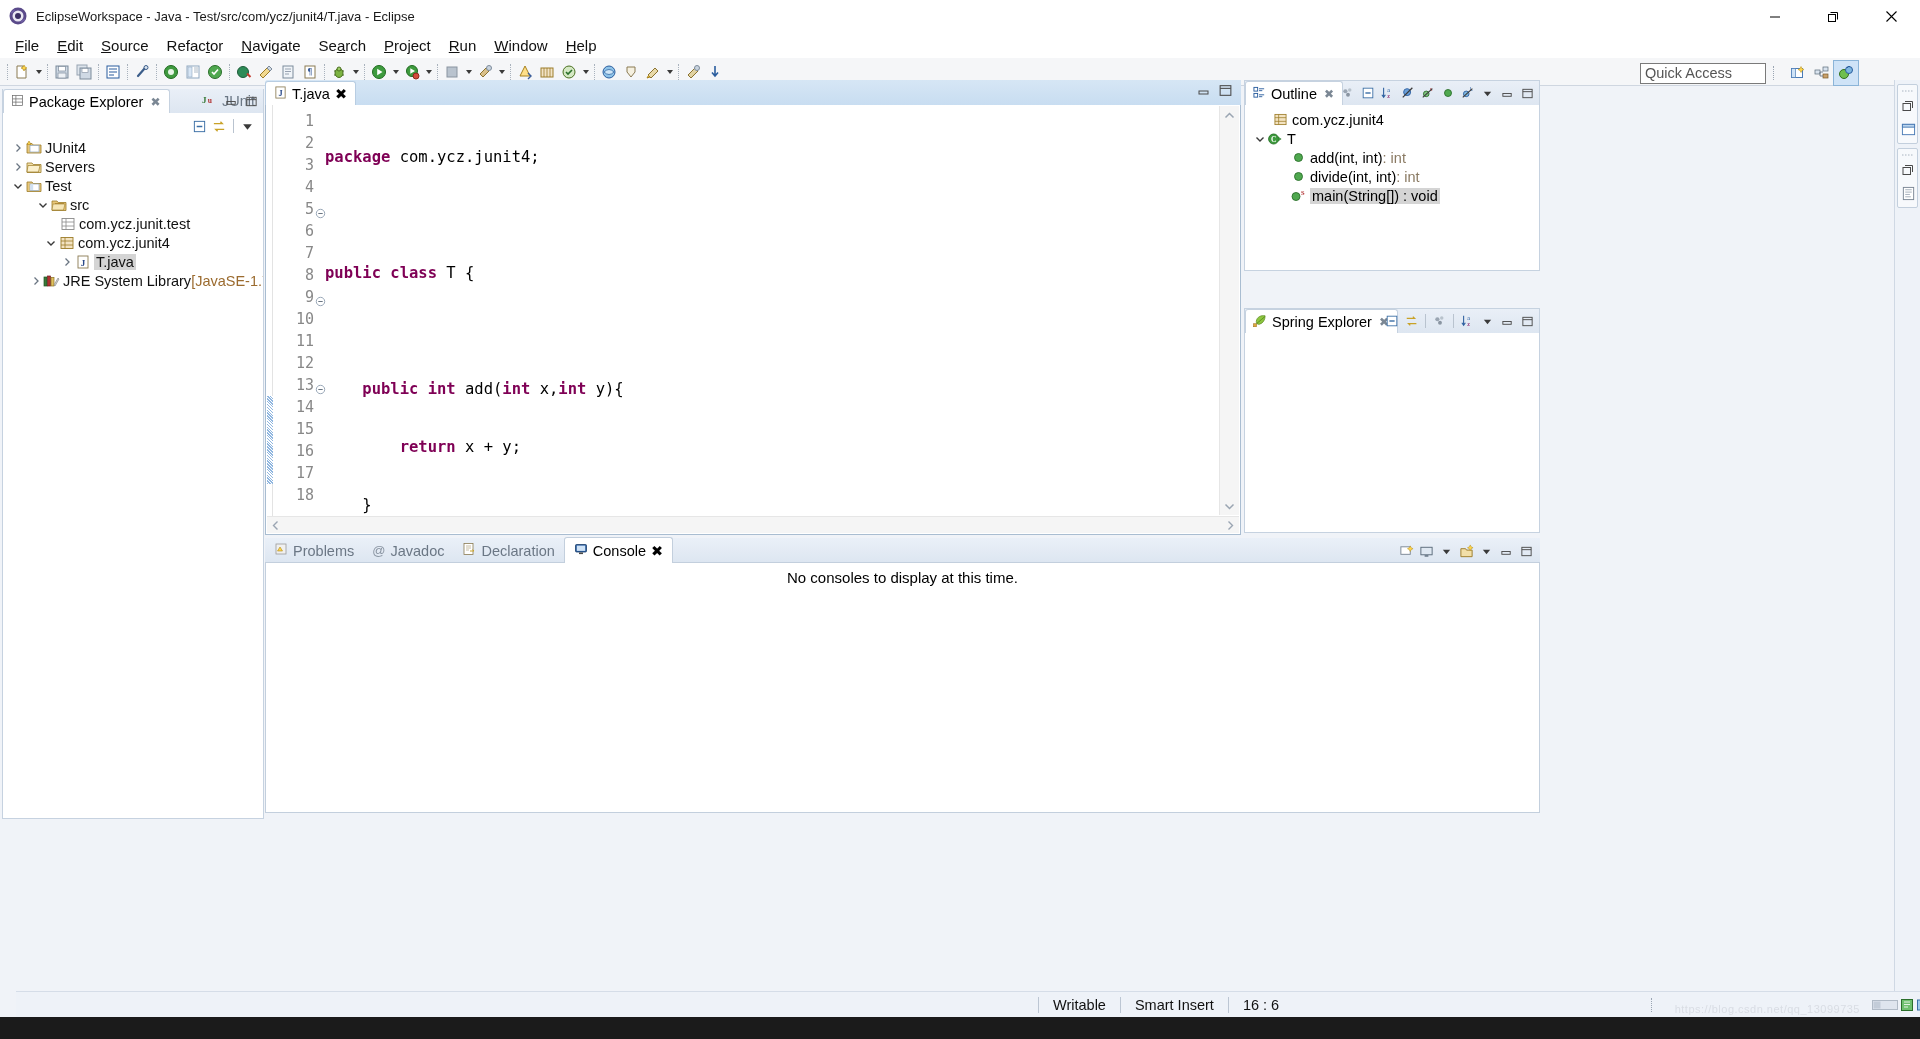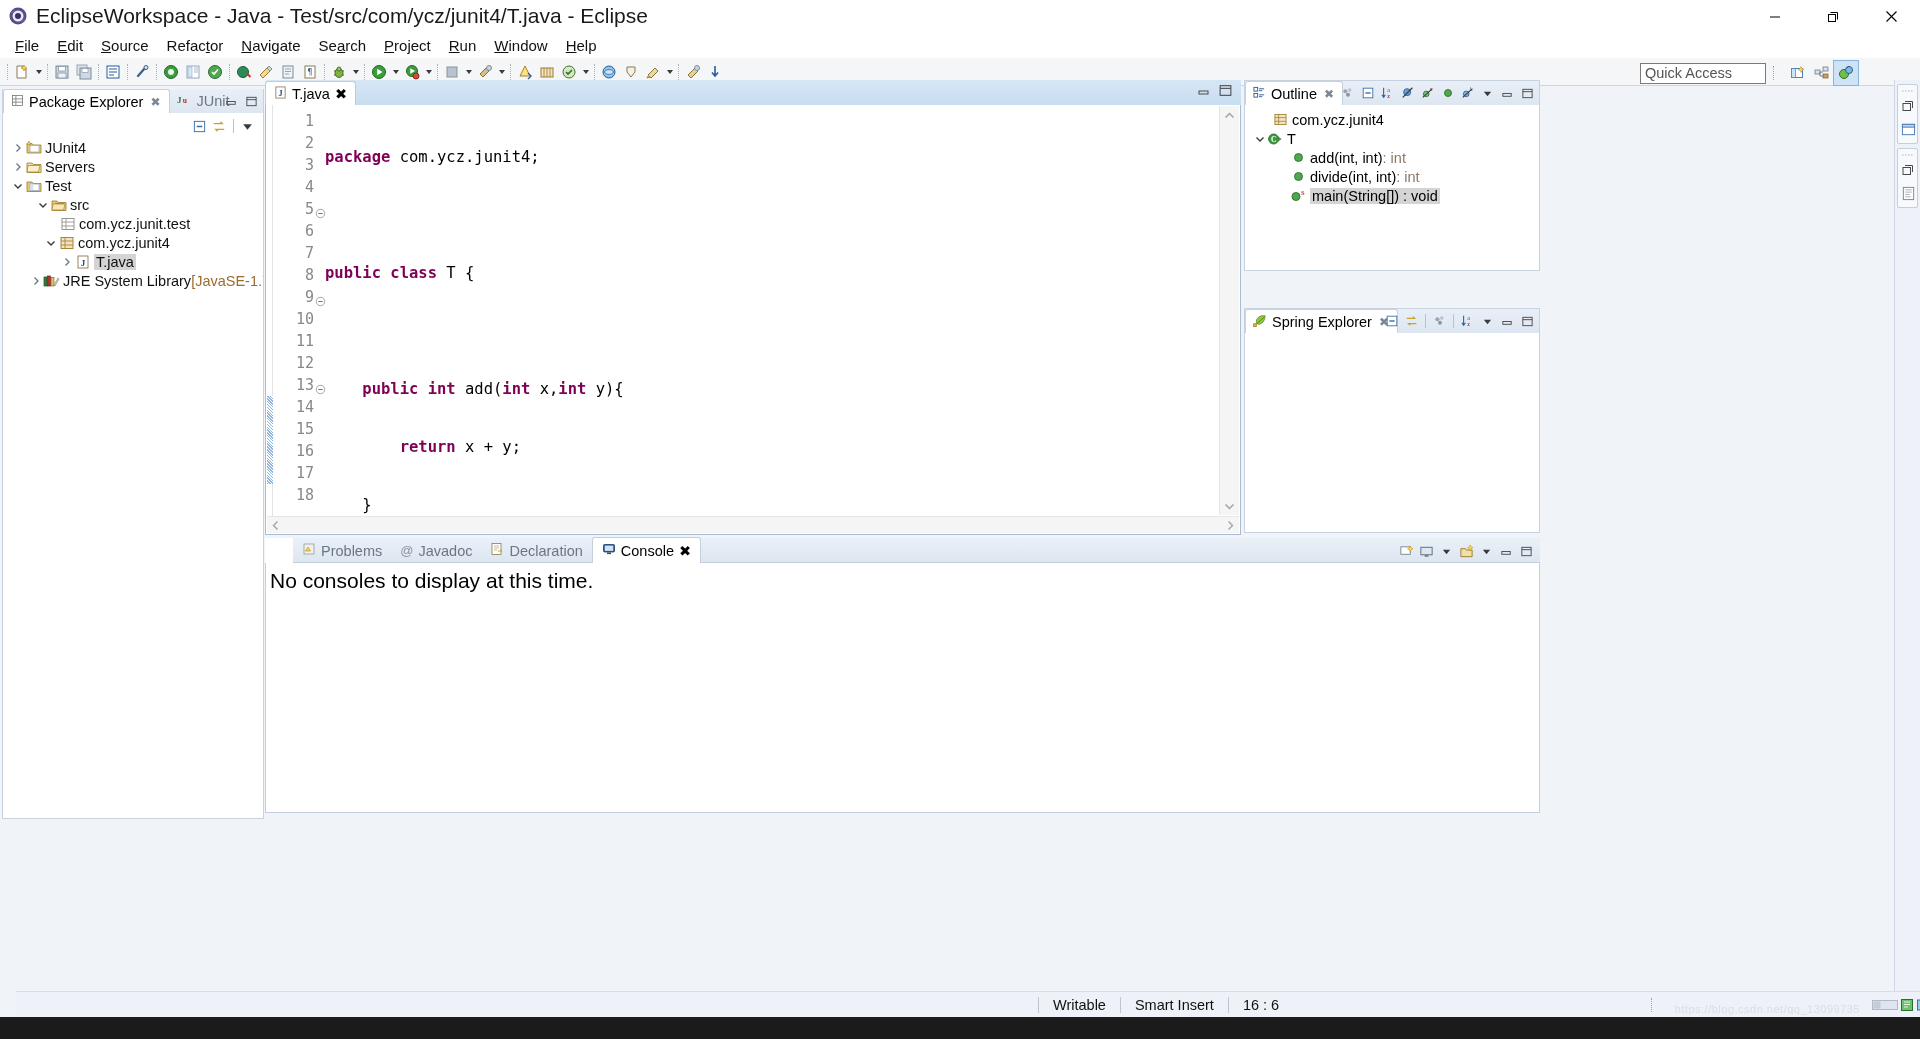--- a/index.html
+++ b/index.html
@@ -13,21 +13,21 @@
   }
   .app { position:relative; width:1920px; height:1039px; background:#f0f3f8; }
 
   
   .titlebar{
     position:absolute; left:0; top:0; width:1920px; height:33px;
     background:#ffffff; display:flex; align-items:center;
     border-bottom:1px solid #ffffff;
   }
   .tb-icon{ width:20px;height:20px;margin-left:8px;margin-right:8px;flex:0 0 auto;}
-  .tb-title{ font-size:21px; color:#1a1a1a; white-space:nowrap;}
+  .tb-title{ font-size:13px; color:#1a1a1a; white-space:nowrap;}
   .winbtns{ position:absolute; right:0; top:0; height:33px; display:flex;}
   .winbtn{ width:58px;height:33px;display:flex;align-items:center;justify-content:center;cursor:default;}
   .winbtn svg{ display:block; }
 
   
   .menubar{
     position:absolute; left:0; top:33px; width:1920px; height:25px;
     background:#ffffff; display:flex; align-items:center; padding-left:6px;
     font-size:15px;
   }
@@ -76,21 +76,21 @@
   .vtab .xmark{ font-size:12px; color:#7b8794; margin-left:2px; }
   .part-toolstrip{
     position:absolute; right:2px; top:1px; height:22px; display:flex; align-items:center; gap:1px;
   }
   .ptb{ width:19px;height:19px;display:flex;align-items:center;justify-content:center;cursor:default;}
   .ptbsep{ width:1px;height:14px;background:#b9c3cf;margin:0 3px;}
 
   
   #pkgPart{ left:2px; top:89px; width:262px; height:730px;
             border:1px solid #c6d2e0; border-top:none; background:#fff; }
-  #pkgPart .part-tabs{ background:linear-gradient(#e9eff7,#dde6f1); }
+  #pkgPart .part-tabs{ background:linear-gradient(#e9eff7,#dde6f1);justify-content:space-between; }
   .pkg-body{ position:absolute; left:0; top:47px; right:0; bottom:0; background:#fff; overflow:hidden; padding-top:2px;}
   .trow{ height:19px; display:flex; align-items:center; font-size:14.5px; white-space:nowrap; cursor:default;}
   .twist{ width:14px;height:14px;display:flex;align-items:center;justify-content:center;flex:0 0 auto;}
   .twist svg{display:block;}
   .ticon{ width:17px;height:16px;display:flex;align-items:center;justify-content:center;flex:0 0 auto;margin-right:3px;}
   .tlabel{ color:#111; }
   .tlabel.sel{ background:#d4d4d4; padding:0 2px; }
   .tdim{ color:#9b6b2f; }
 
   
@@ -142,34 +142,33 @@
     position:absolute; left:1px; right:1px; bottom:1px; height:17px; background:#f5f5f5;
     border-top:1px solid #e6e6e6; display:flex; align-items:center; justify-content:space-between;
     padding:0 4px;
   }
 
   
   #conPart{ left:265px; top:538px; width:1275px; height:275px; }
   .con-tabrow{
     position:relative; height:25px; background:linear-gradient(#eaf0f8,#dde6f1);
     border-bottom:1px solid #c3cfdd;
-    margin-left:28px;
   }
   .con-tabs{ display:flex; align-items:flex-end; height:25px;}
   .con-tab{
     height:25px; display:flex; align-items:center; gap:5px; padding:0 9px;
     font-size:14.5px; color:#6b7785; cursor:default; white-space:nowrap;
   }
   .con-tab.active{
     background:#fff; color:#000;
     border-top:1px solid #c3cfdd;border-left:1px solid #c3cfdd;border-right:1px solid #c3cfdd;
     border-top-left-radius:3px;border-top-right-radius:3px; height:26px;
   }
   .con-body{ position:absolute; left:0; top:25px; right:0; bottom:0; background:#fff;
-             border:1px solid #c3cfdd; border-top:none; padding:6px 4px; font-size:21px;}
+             border:1px solid #c3cfdd; border-top:none; padding:6px 4px; font-size:15px;text-align:center;}
 
   
   #outPart{ left:1244px; top:80px; width:296px; height:191px;
             border:1px solid #c6d2e0; background:#fff;}
   #outPart .part-tabs{ background:linear-gradient(#e9eff7,#dde6f1); }
   .out-body{ position:absolute; left:0; top:25px; right:0; bottom:0; background:#fff; padding-top:4px;}
   .orow{ height:19px; display:flex; align-items:center; font-size:14.5px; white-space:nowrap; cursor:default;}
   .osel{ background:#d4d4d4; padding:0 2px;}
   .otype{ color:#8a7a63; }
 

